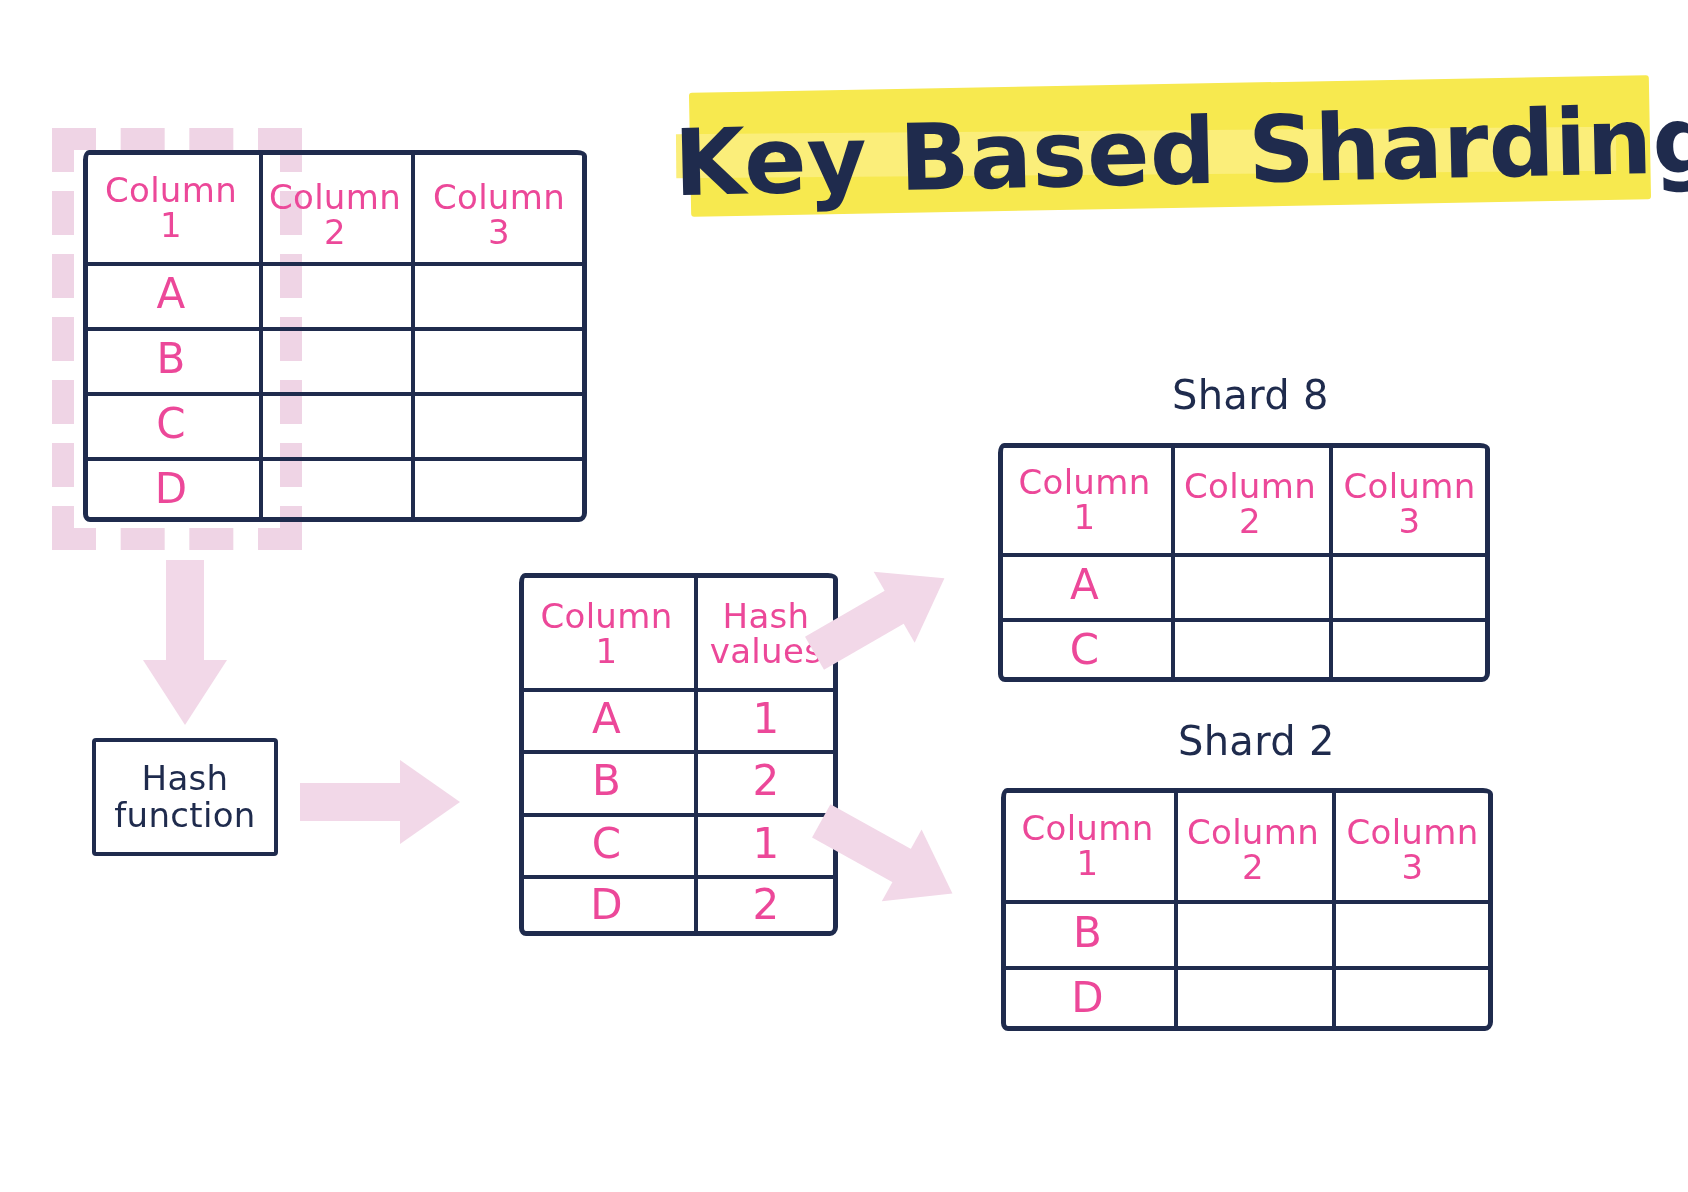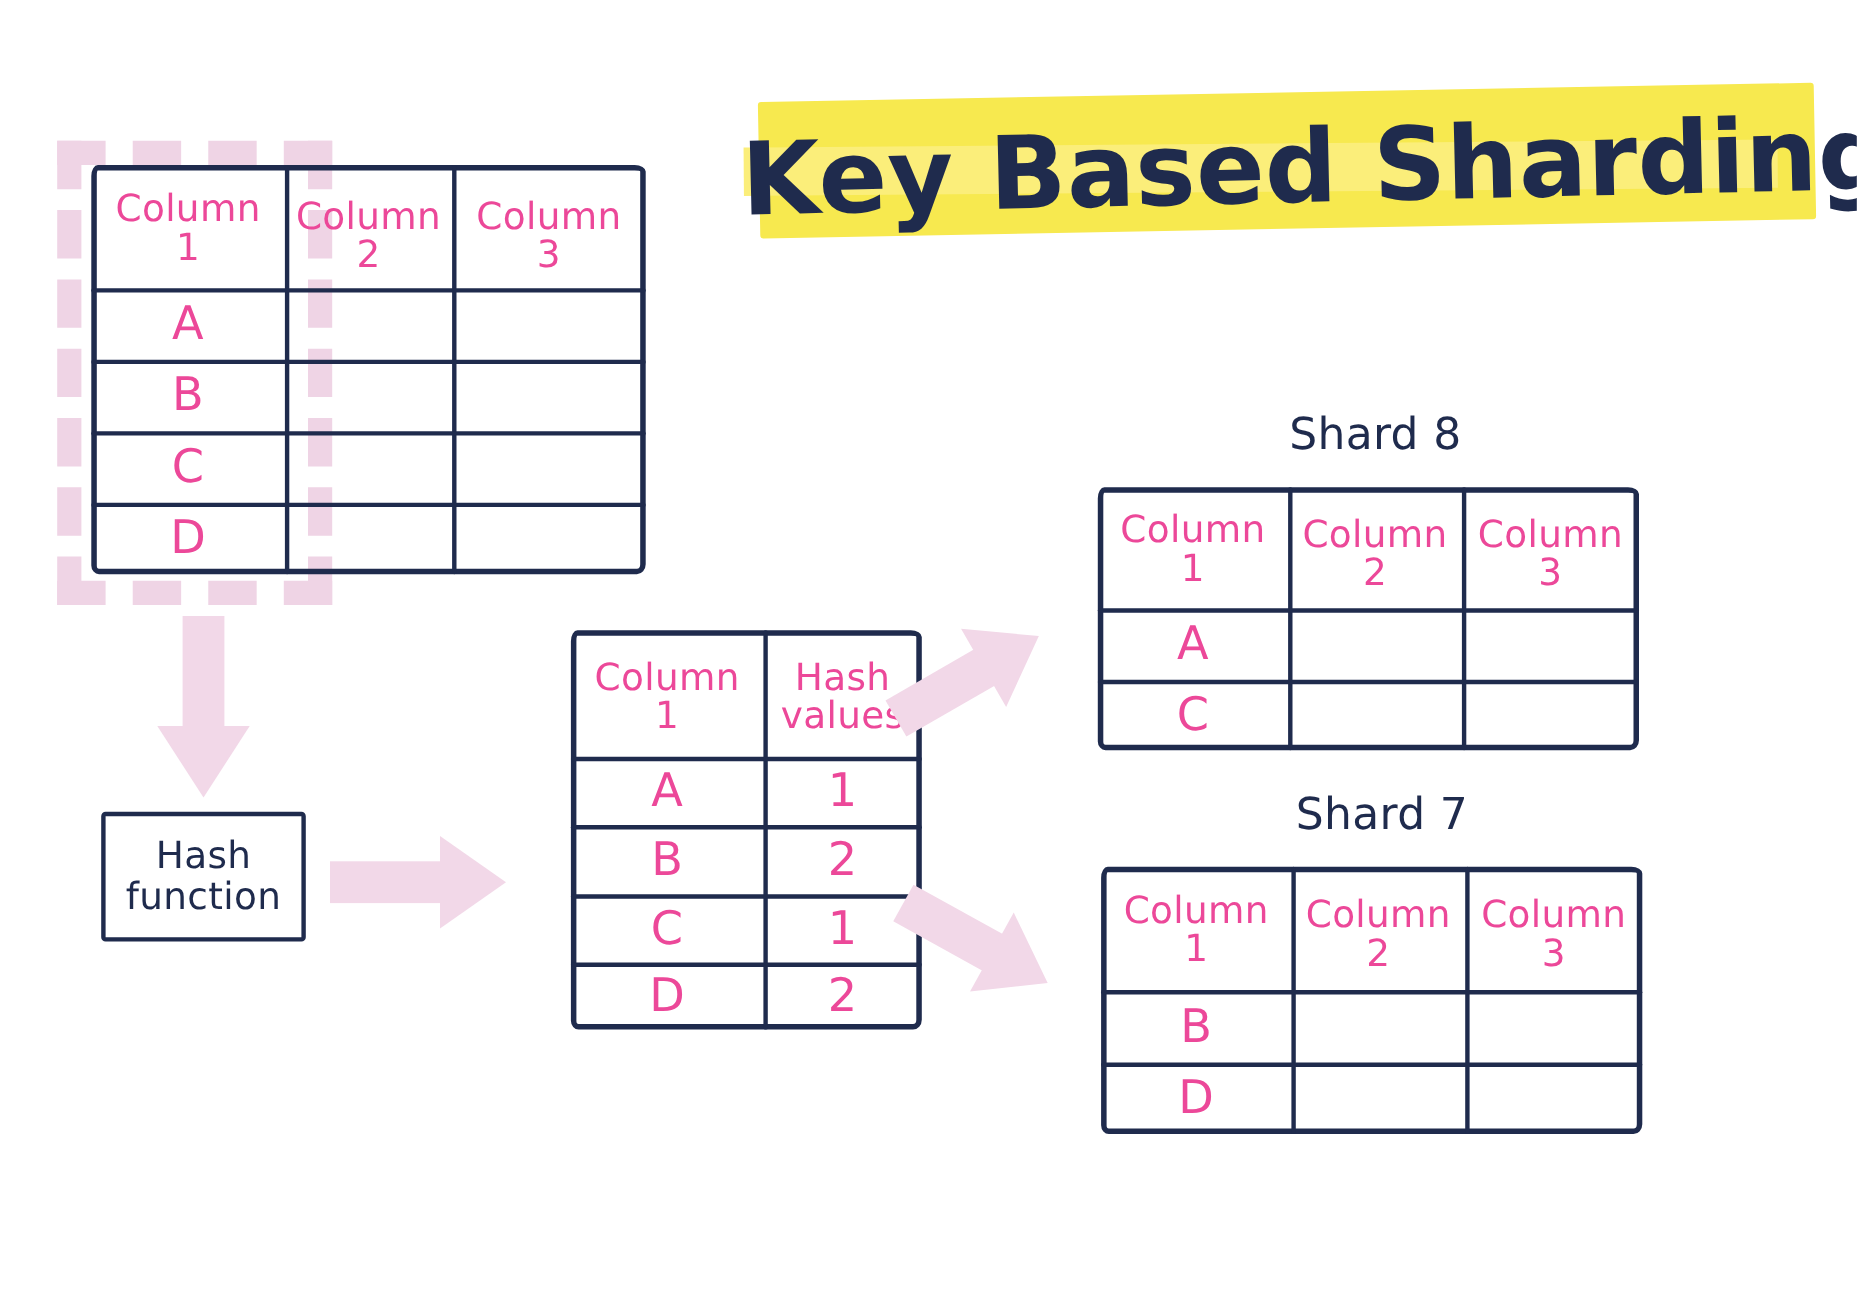--- a/index.html
+++ b/index.html
@@ -231,21 +231,21 @@
 1</div>
     <div class="cell hand" style="left:173px;top:12px;width:158px;height:98px;">Column
 2</div>
     <div class="cell hand" style="left:331px;top:12px;width:161px;height:98px;">Column
 3</div>
 
     <div class="cell val hand" style="left:0;top:110px;width:173px;height:65px;">A</div>
     <div class="cell val hand" style="left:0;top:175px;width:173px;height:64px;">C</div>
   </div>
 
-  <div id="shard2-label" class="cap hand">Shard 7</div>
+  <div id="shard2-label" class="cap hand">Shard 2</div>
 
   <div id="shard2-table" class="tbl">
     <div class="outline"></div>
     <div class="vline" style="left:173px;"></div>
     <div class="vline" style="left:331px;"></div>
     <div class="hline" style="top:112px;"></div>
     <div class="hline" style="top:178px;"></div>
 
     <div class="cell hand" style="left:0;top:4px;width:173px;height:108px;">Column
 1</div>

